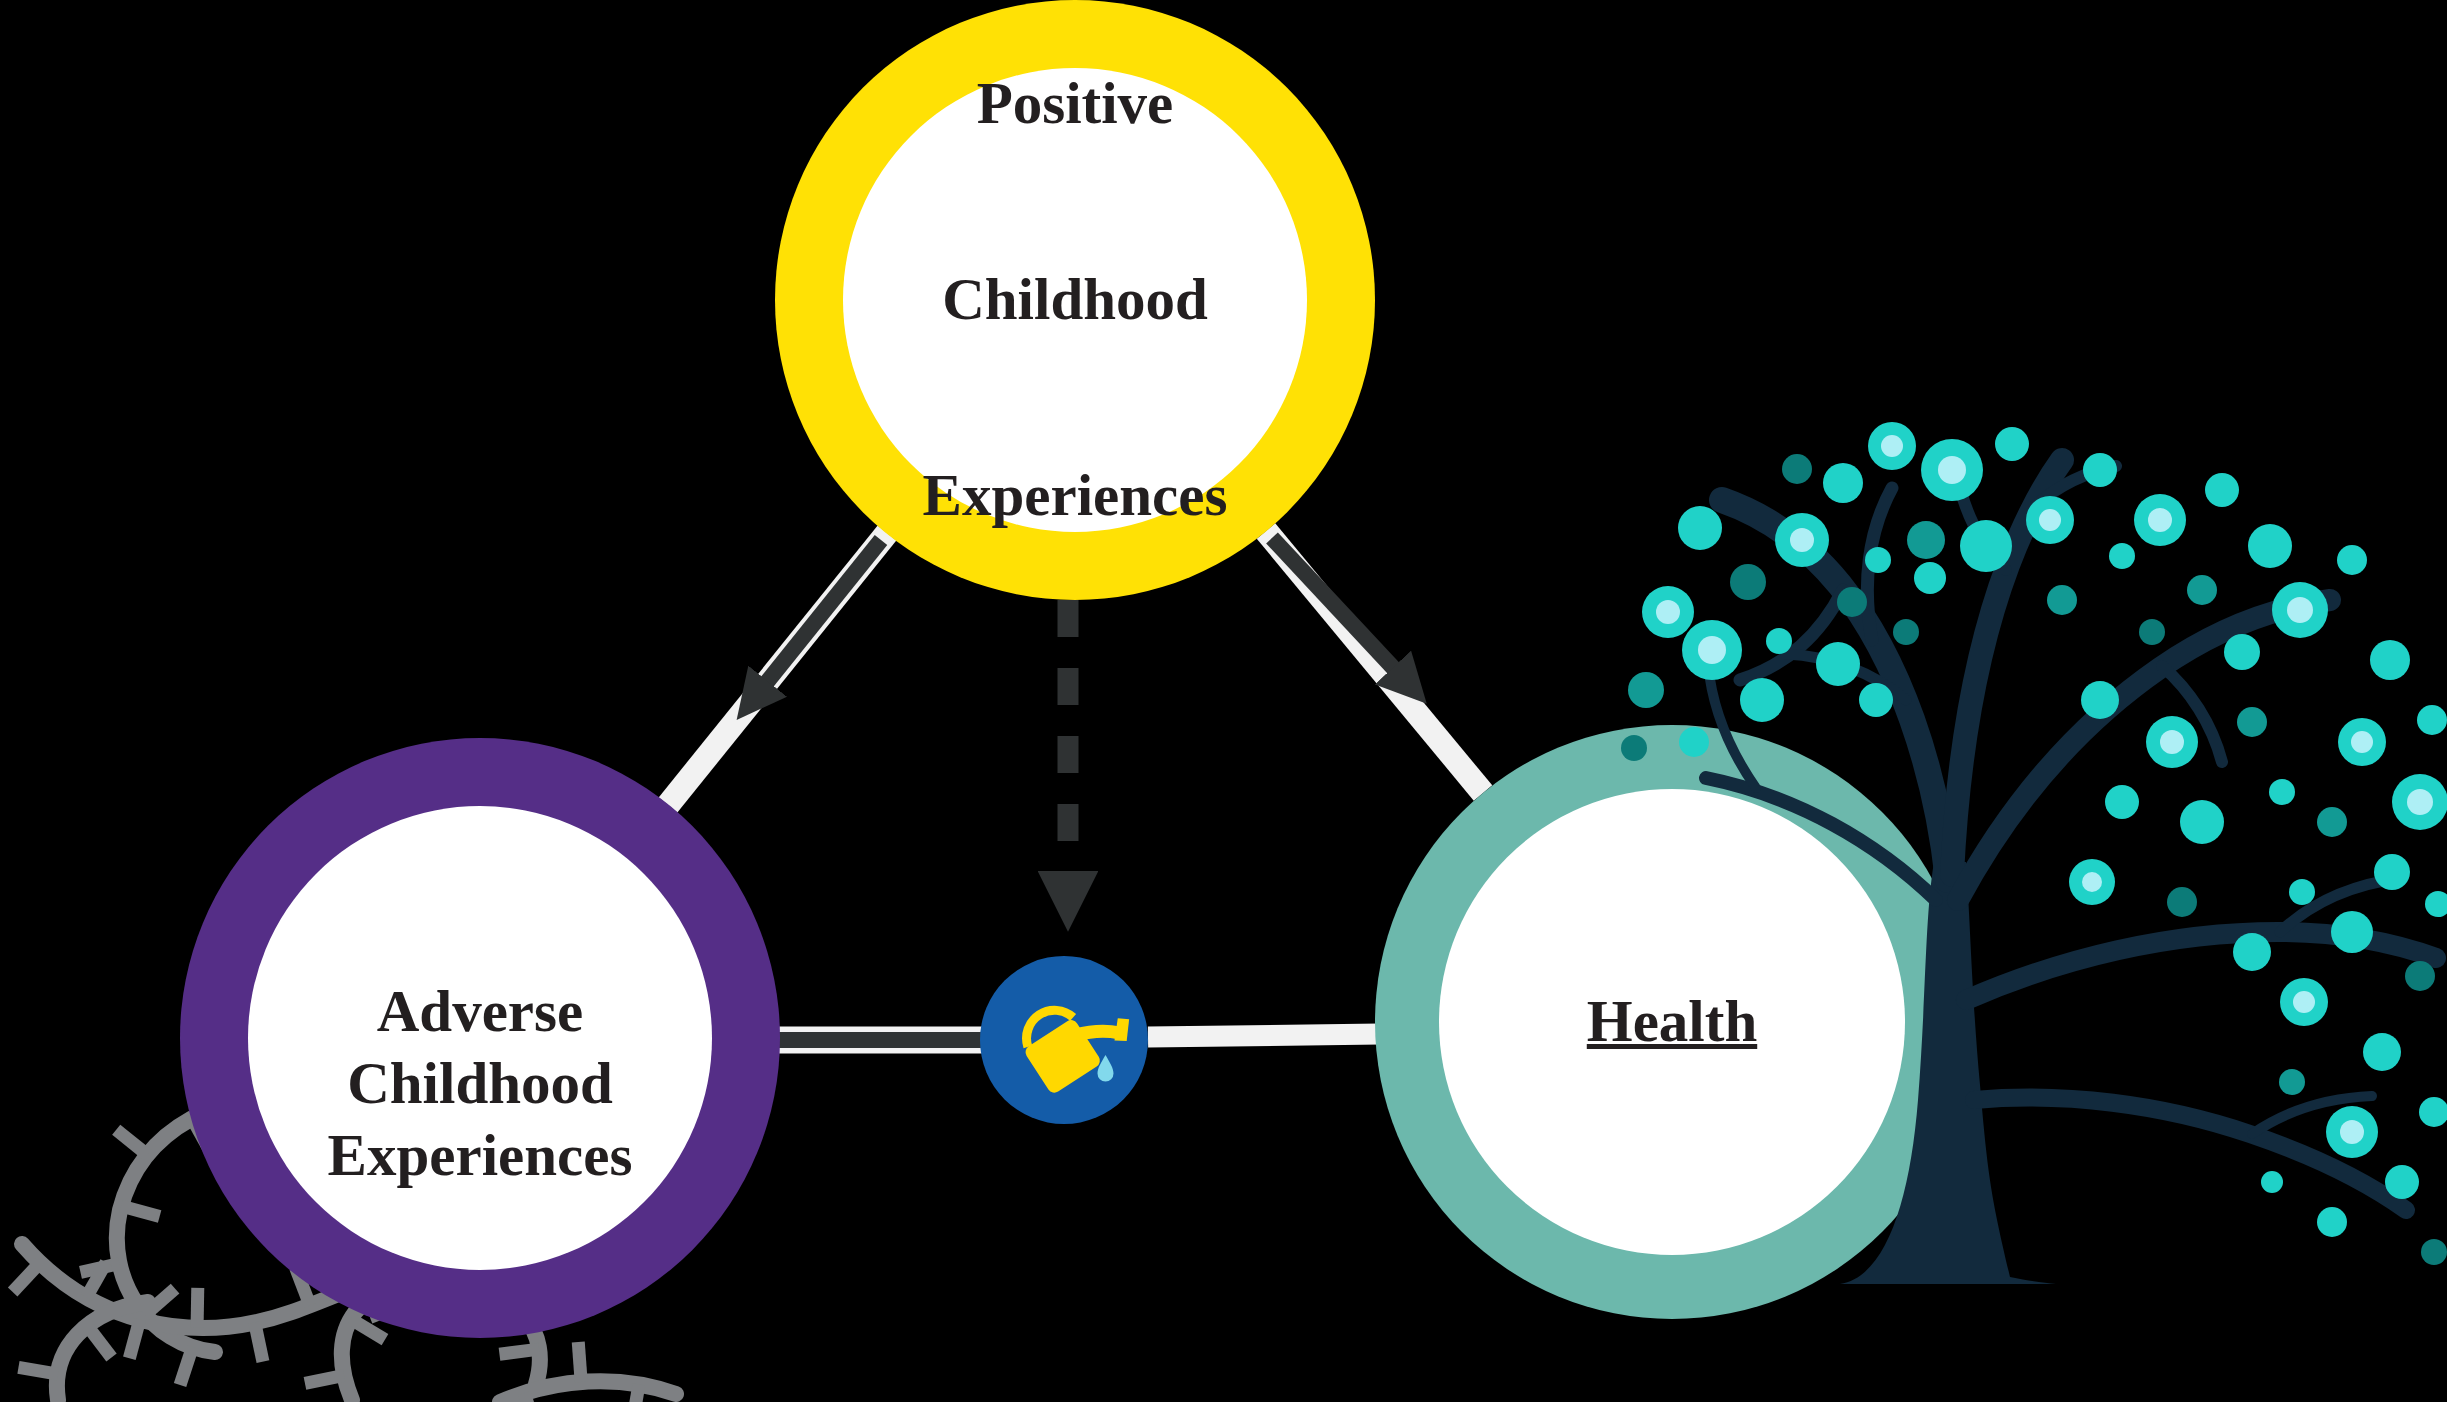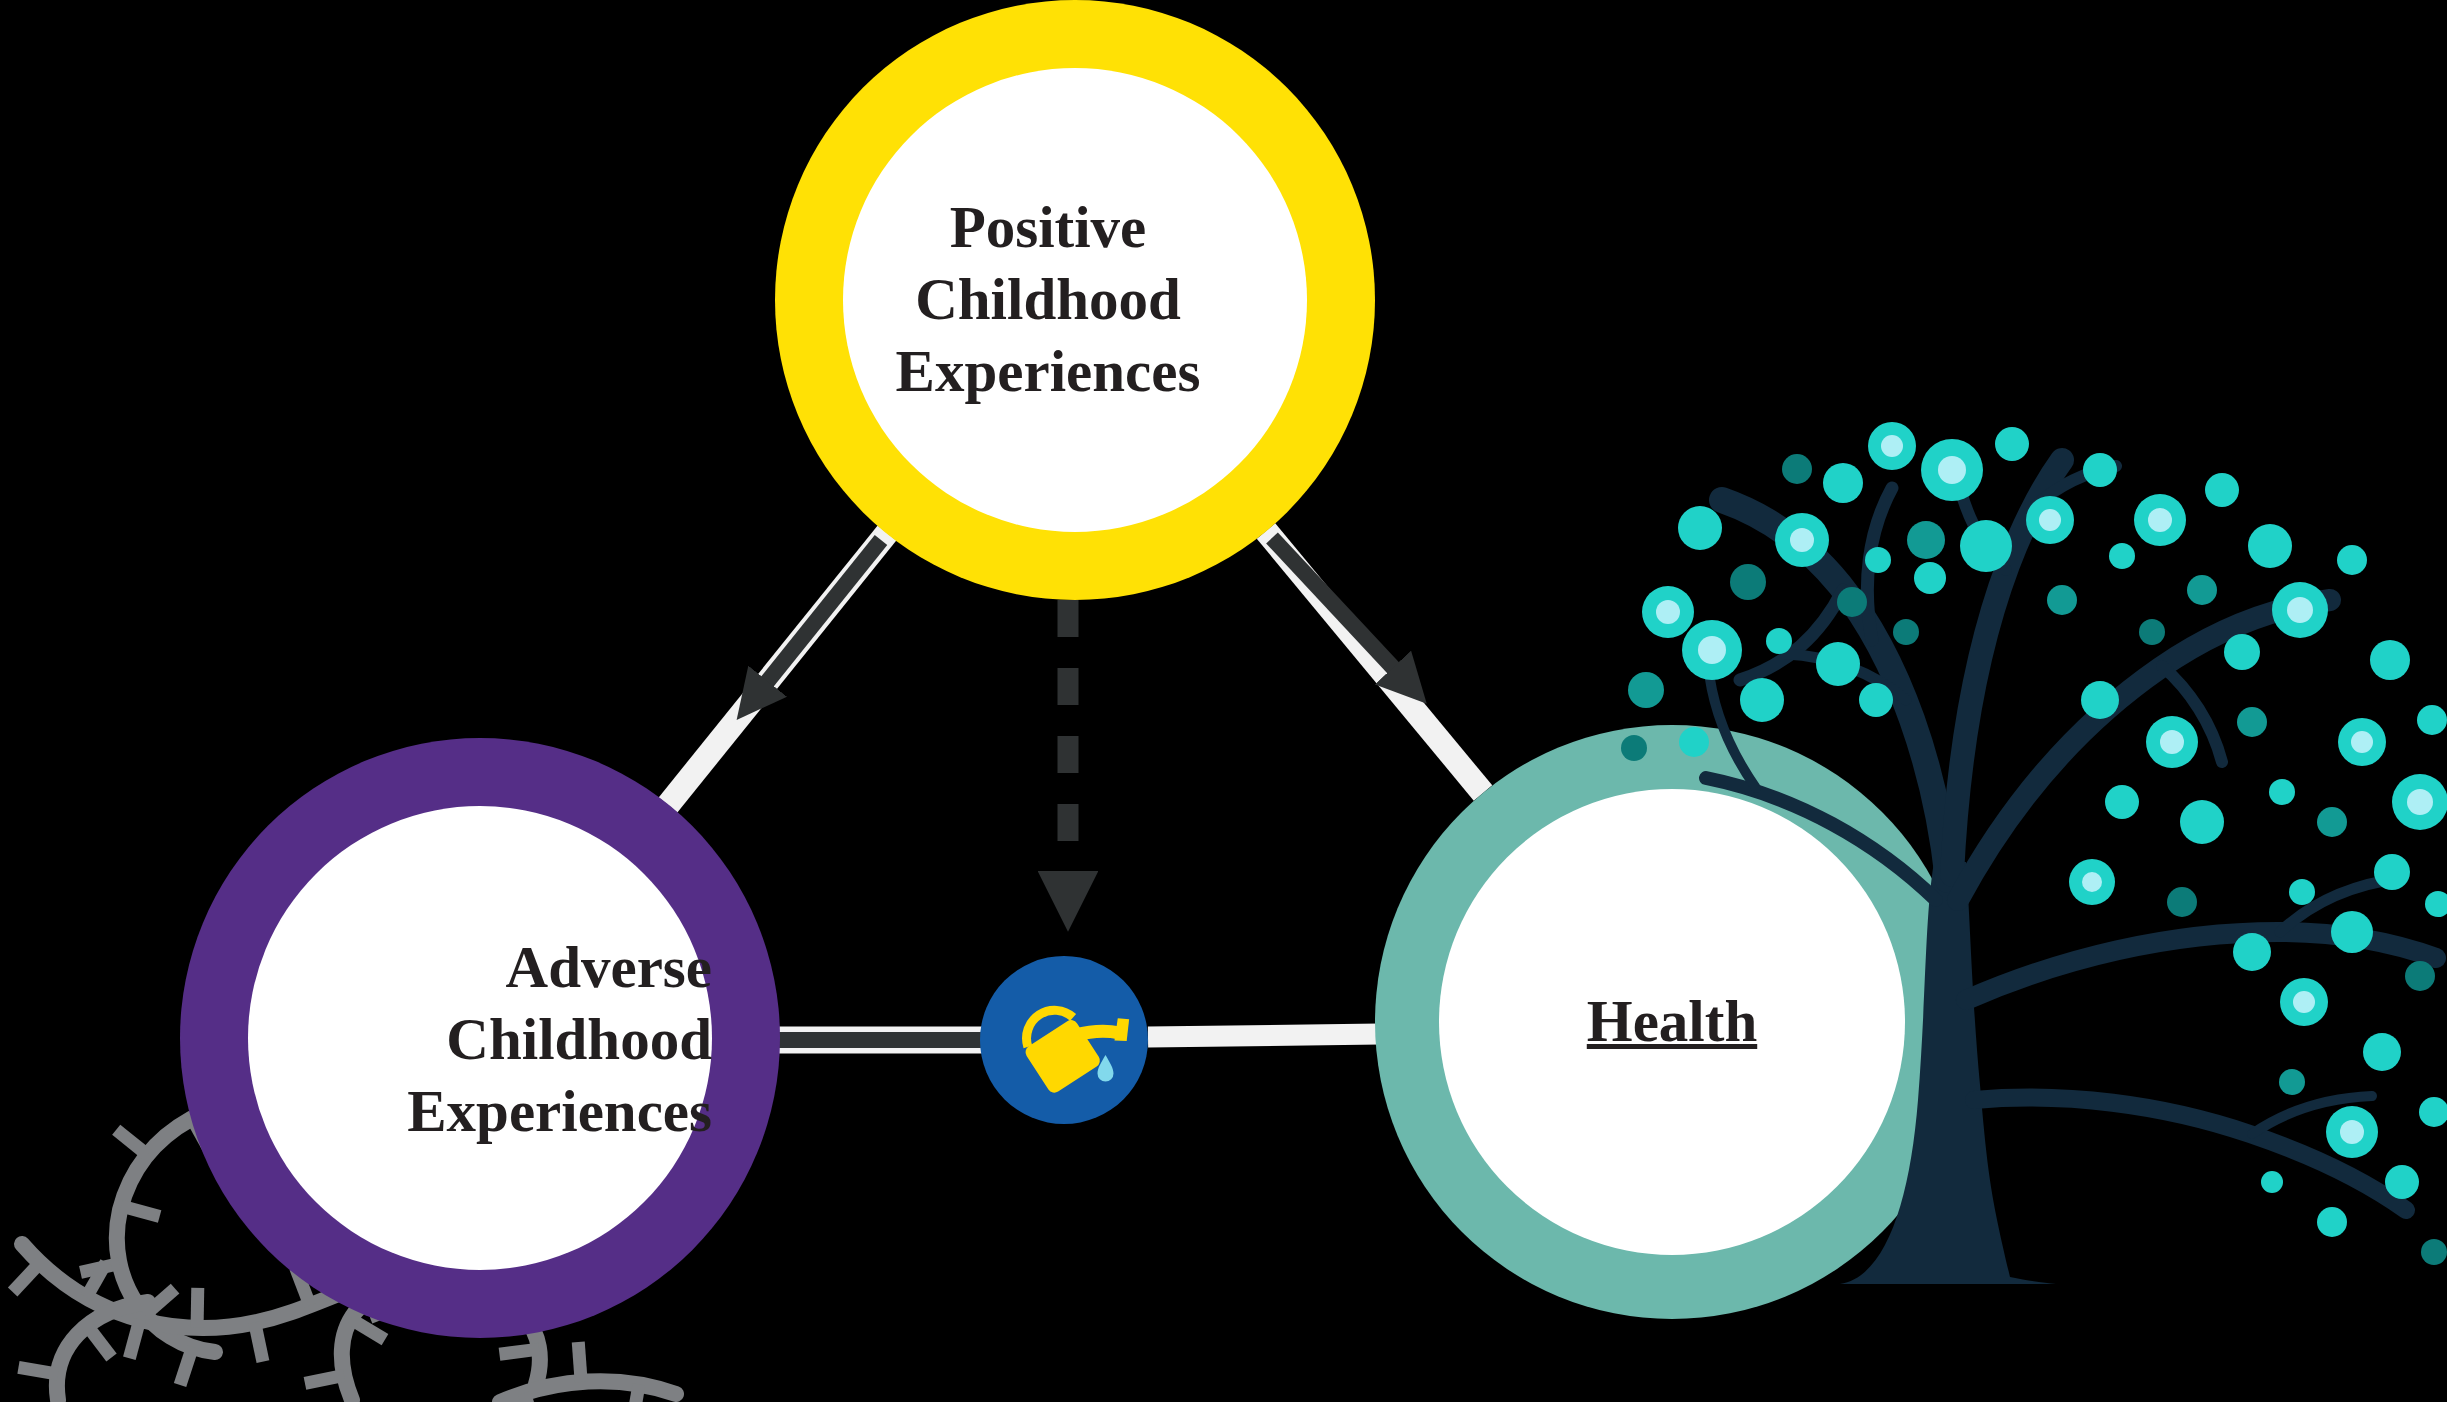--- a/index.html
+++ b/index.html
@@ -232,26 +232,26 @@
           <circle class="leaf-hl" cx="2352" cy="1132" r="12"></circle>
         <circle class="leaf-b" cx="2292" cy="1082" r="13"></circle>
         <circle class="leaf-a" cx="2402" cy="1182" r="17"></circle>
         <circle class="leaf-a" cx="2332" cy="1222" r="15"></circle>
         <circle class="leaf-c" cx="2434" cy="1252" r="13"></circle>
         <circle class="leaf-a" cx="2272" cy="1182" r="11"></circle>
       </g>
     </g>
   </svg>
 
-  <div class="node-label" style="left:816px;top:68px;width:464px;height:464px;">
+  <div class="node-label" style="left:843px;top:68px;width:464px;height:464px;justify-content:space-between;">
     <span>Positive</span>
     <span>Childhood</span>
     <span>Experiences</span>
   </div>
-  <div class="node-label" style="left:248px;top:808px;width:464px;height:464px;align-items:flex-end;">
+  <div class="node-label" style="left:248px;top:852px;width:464px;height:464px;">
     <span>Adverse</span>
     <span>Childhood</span>
     <span>Experiences</span>
   </div>
   <div class="node-label" style="left:1440px;top:790px;width:464px;height:464px;text-decoration:underline;">
     <span>Health</span>
   </div>
 </div>
 
 </body></html>

